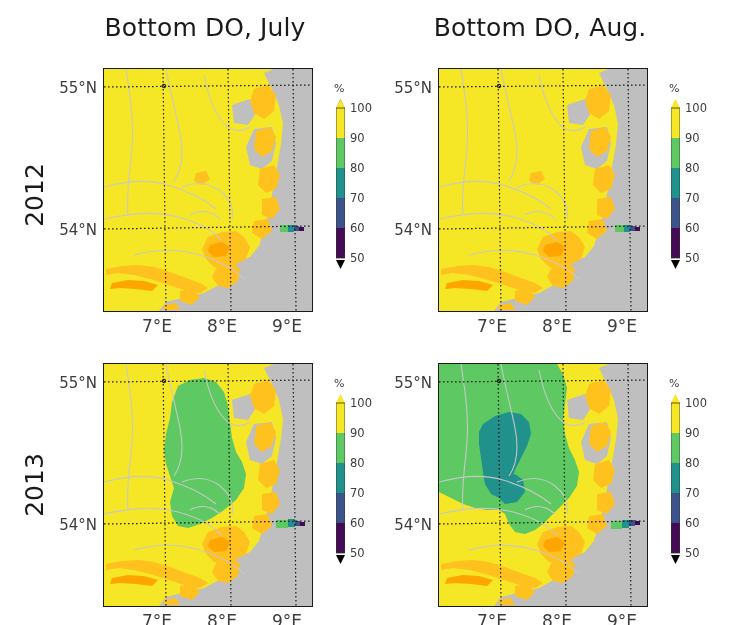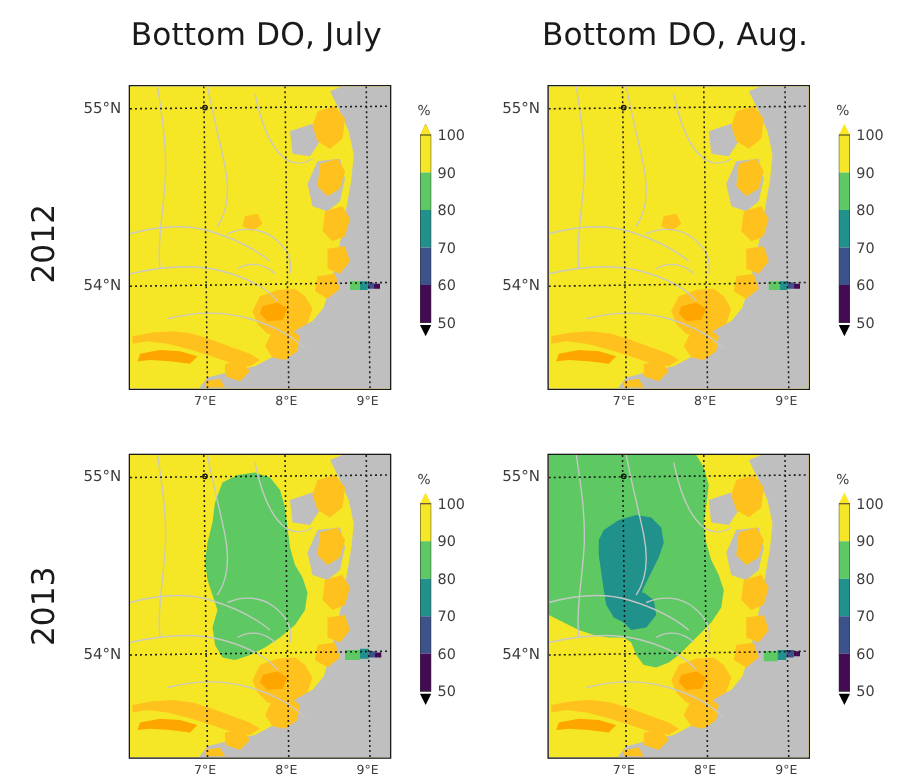--- a/index.html
+++ b/index.html
@@ -52,29 +52,29 @@
     overflow:hidden;
     box-sizing:content-box;
   }
   .map svg{position:absolute;left:0;top:0;display:block;}
 
   
 
   
   .xt{
     position:absolute;
-    font-size:10px;
+    font-size:17px;
     color:#3d3d3d;
     white-space:nowrap;
-    text-align:center;
+    text-align:left;
     width:44px;
   }
   .yt{
     position:absolute;
-    font-size:12px;
+    font-size:15px;
     color:#3d3d3d;
     white-space:nowrap;
     text-align:right;
     width:44px;
   }
 
   
   .cbar{position:absolute;}
   .cbar.b0{left:336px;top:83px;}
   .cbar.b1{left:671px;top:83px;}

